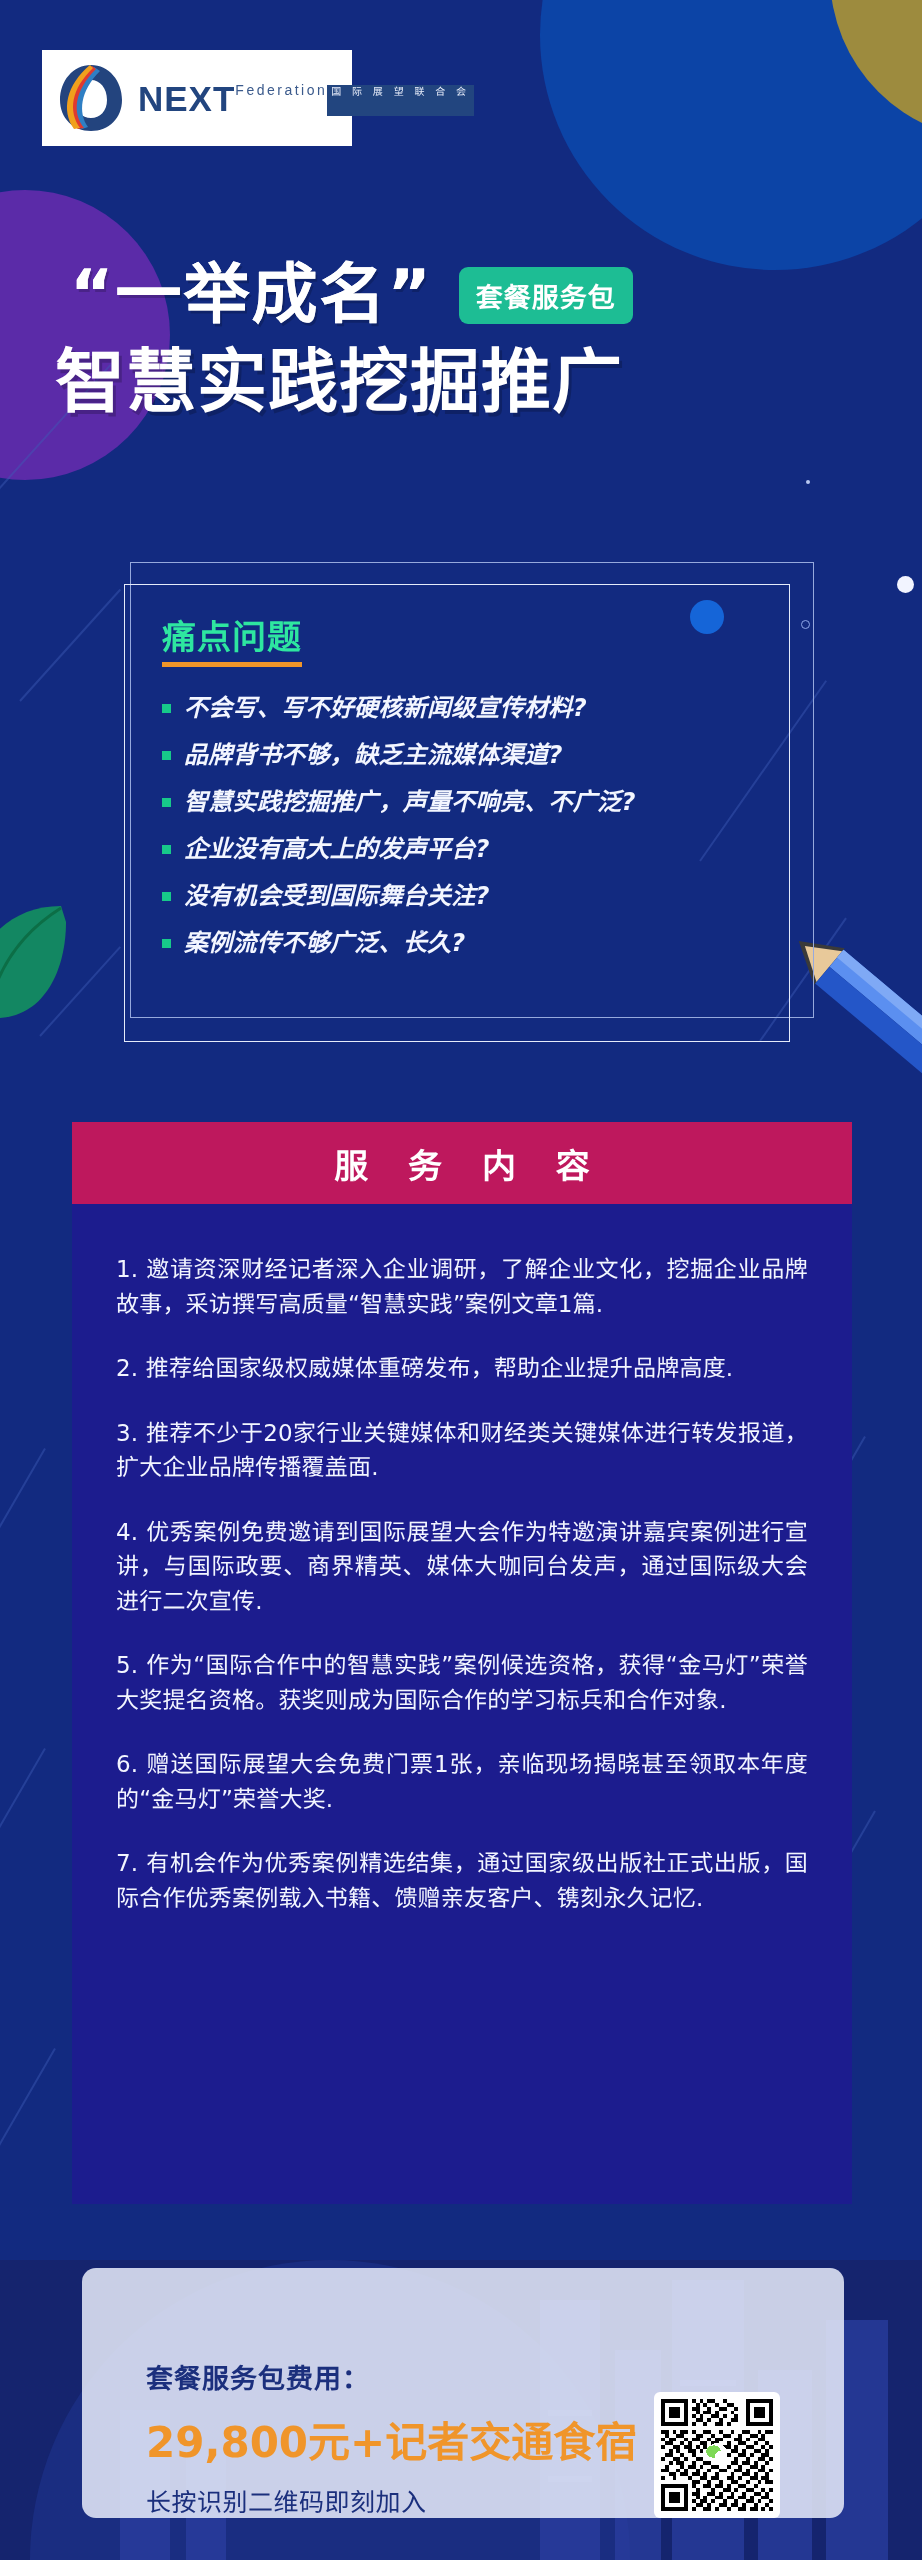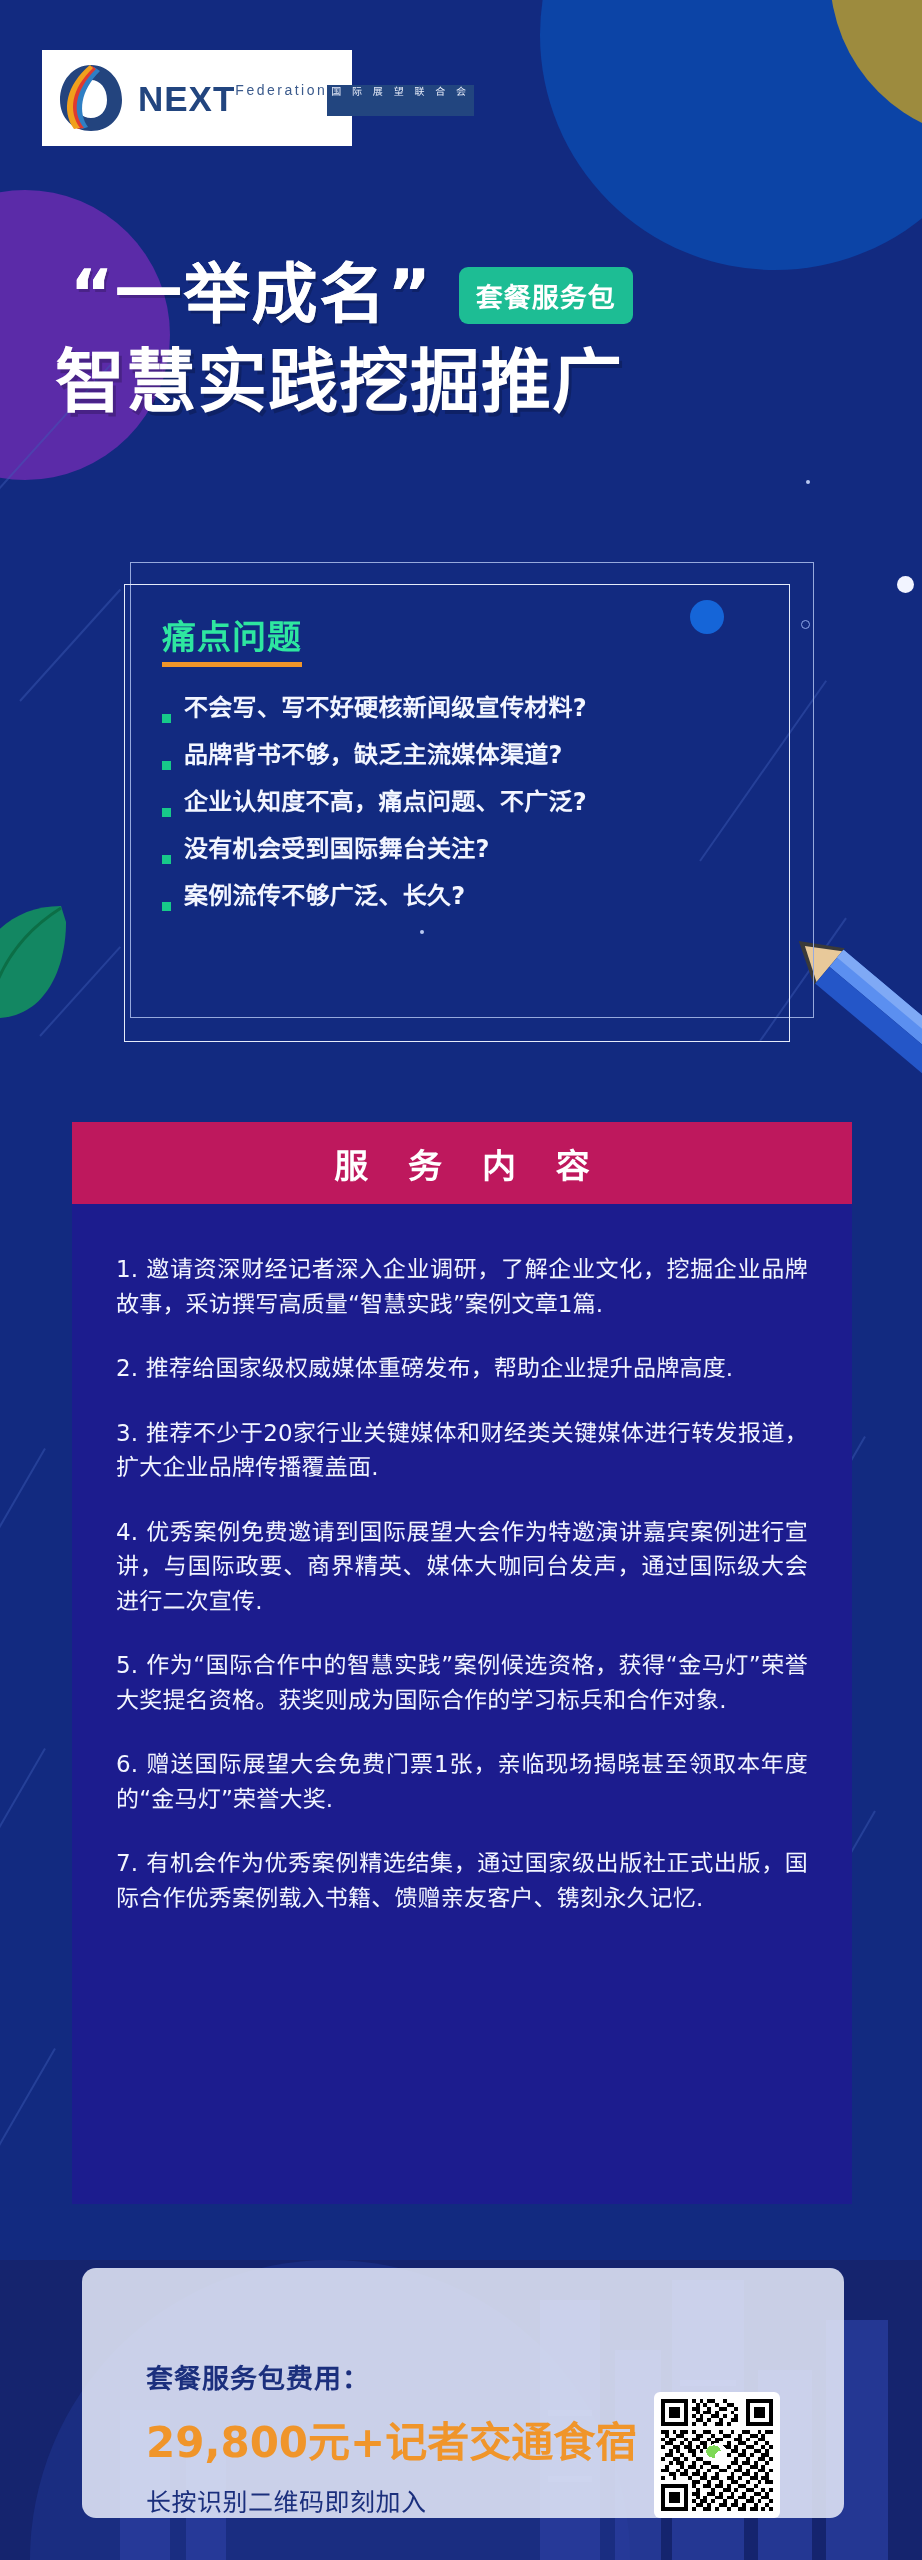--- a/index.html
+++ b/index.html
@@ -111,21 +111,21 @@
     border:1.5px solid #e5ebfa;
   }
   .pain-inner { position:absolute; left:38px; top:48px; right:40px; }
   .pain-title {
     font-size:34px; font-weight:bold; color:#2ee6a0;
     letter-spacing:1px; display:inline-block;
     border-bottom:5px solid #f0952a; padding-bottom:3px;
     font-family:"DejaVu Sans","Liberation Sans",sans-serif;
   }
   .pain-list { margin-top:26px; }
-  .pain-item { display:flex; align-items:flex-end; margin-bottom:17px; }
+  .pain-item { display:flex; align-items:flex-start; margin-bottom:17px;font-style:italic; }
   .pain-bullet {
     width:9px; height:9px; background:#17c98a; flex:0 0 9px;
     margin-top:11px; margin-right:13px;
   }
   .pain-text {
     font-size:24px; color:#f3f6ff; font-weight:bold; line-height:1.25;
     font-family:"DejaVu Sans","Liberation Sans",sans-serif;
     letter-spacing:.3px;
   }
 
@@ -277,21 +277,25 @@
           <div class="pain-item">
             <span class="pain-bullet"></span>
             <span class="pain-text">不会写、写不好硬核新闻级宣传材料?</span>
           </div>
           <div class="pain-item">
             <span class="pain-bullet"></span>
             <span class="pain-text">品牌背书不够，缺乏主流媒体渠道?</span>
           </div>
           <div class="pain-item">
             <span class="pain-bullet"></span>
-            <span class="pain-text">企业认知度不高，痛点问题、不广泛?</span>
+            <span class="pain-text">智慧实践挖掘推广，声量不响亮、不广泛?</span>
+          </div>
+          <div class="pain-item">
+            <span class="pain-bullet"></span>
+            <span class="pain-text">企业没有高大上的发声平台?</span>
           </div>
           <div class="pain-item">
             <span class="pain-bullet"></span>
             <span class="pain-text">没有机会受到国际舞台关注?</span>
           </div>
           <div class="pain-item">
             <span class="pain-bullet"></span>
             <span class="pain-text">案例流传不够广泛、长久?</span>
           </div>
         </div>

